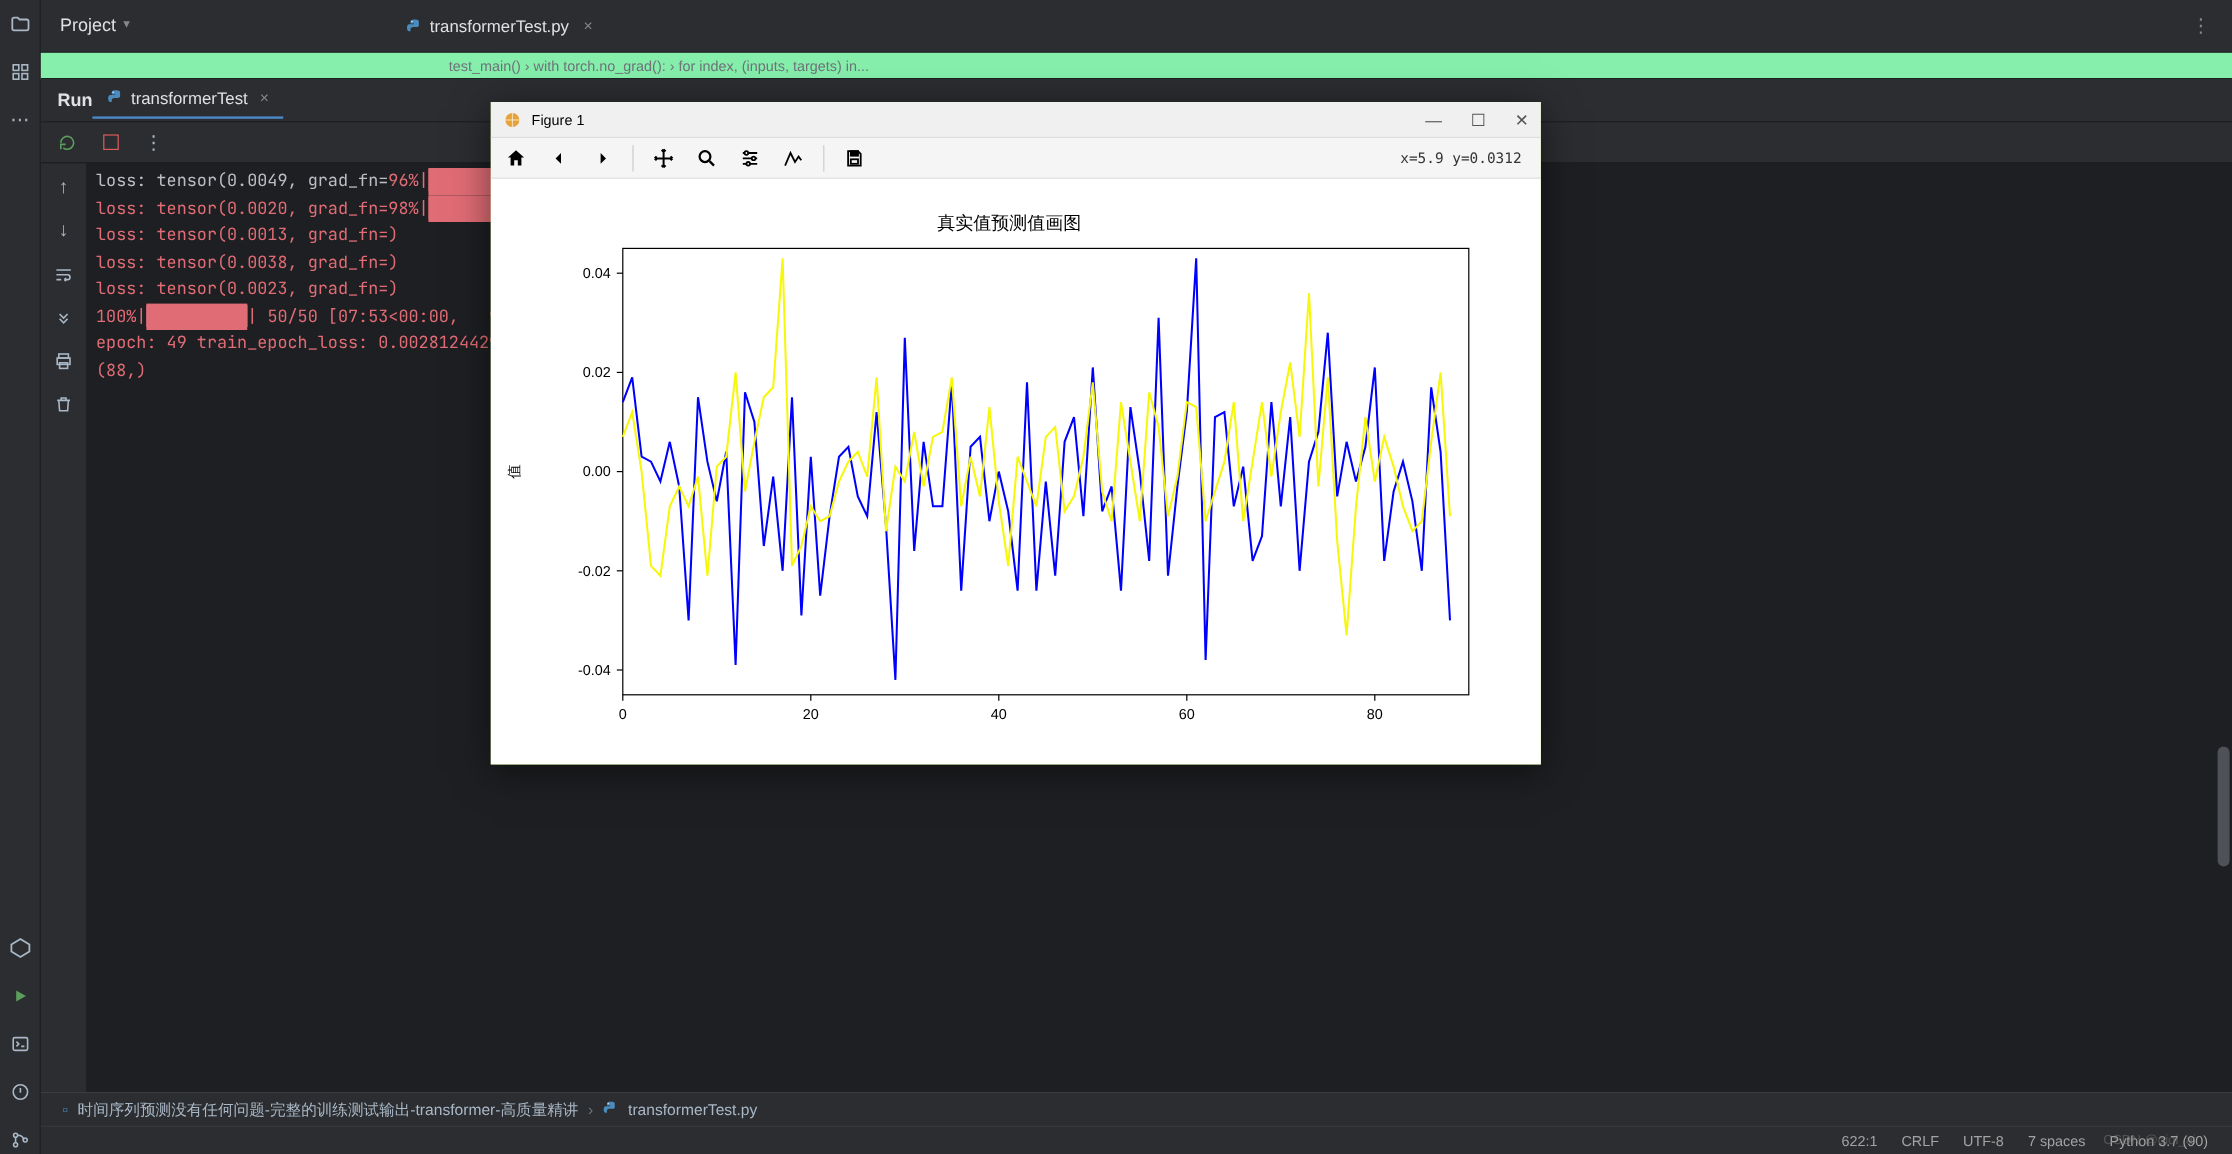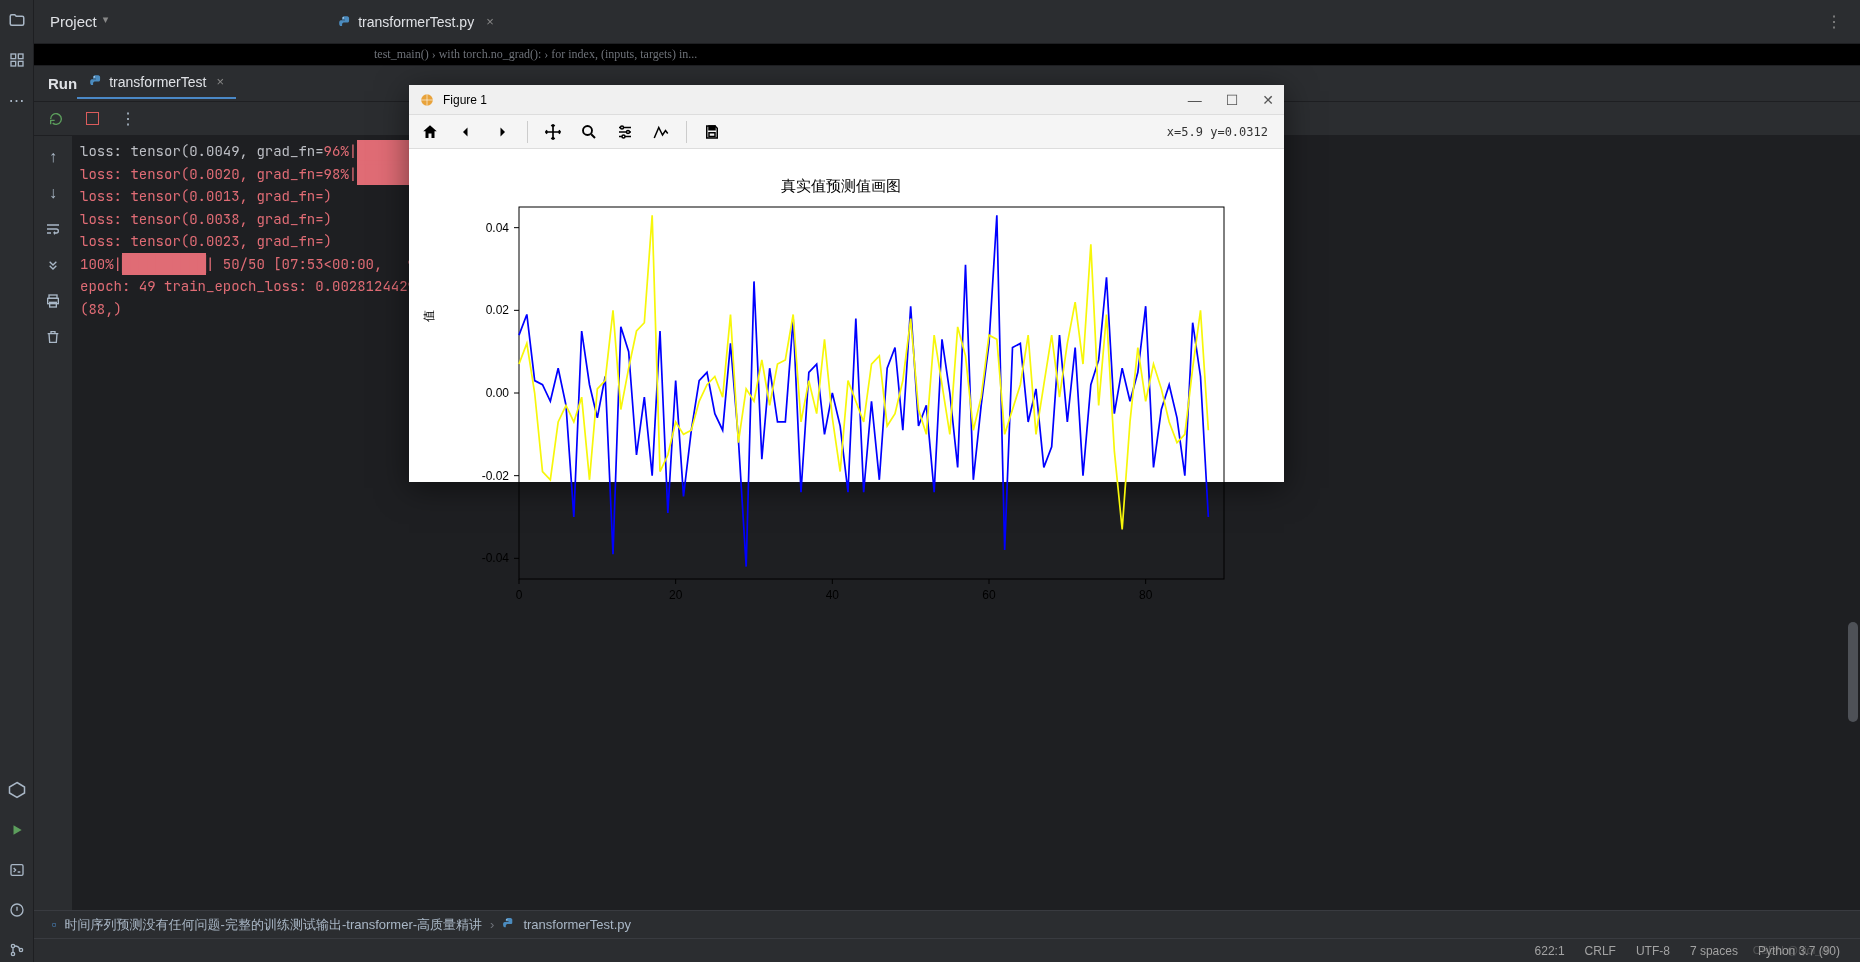--- a/index.html
+++ b/index.html
@@ -83,27 +83,27 @@
 }
 .file-tab .close-x { color: #888; margin-left: 6px; font-size: 13px; }
 .top-right-dots {
   margin-left: auto;
   padding-right: 18px;
   color: #888;
   cursor: pointer;
 }
 .crumb-row {
   height: 22px;
-  background: #000000;
+  background: #86efac;
   display: flex;
   align-items: center;
   padding-left: 340px;
   font-size: 12px;
   color: #6f737a;
-  font-family: Liberation Serif, serif;
+  font-family: Liberation Sans, sans-serif;
   border-bottom: 1px solid #1e1f22;
 }
 .run-row {
   height: 36px;
   background: #2b2d30;
   display: flex;
   align-items: center;
   padding-left: 14px;
   gap: 0;
   border-bottom: 1px solid #1e1f22;
@@ -223,21 +223,21 @@
   background: #4e5157;
   border-radius: 5px;
 }
 
 
 .mpl-window {
   position: absolute;
   left: 409px;
   top: 85px;
   width: 875px;
-  height: 397px;
+  height: 552px;
   background: #bef264;
   box-shadow: 0 6px 30px rgba(0,0,0,0.5);
   display: flex;
   flex-direction: column;
   color: #000;
 }
 .mpl-title {
   height: 30px;
   background: #f0f0f0;
   display: flex;

